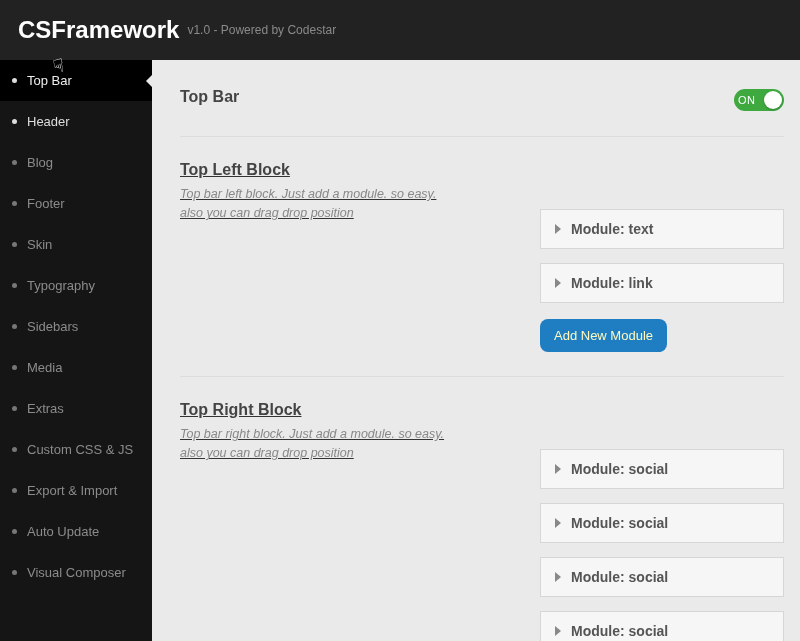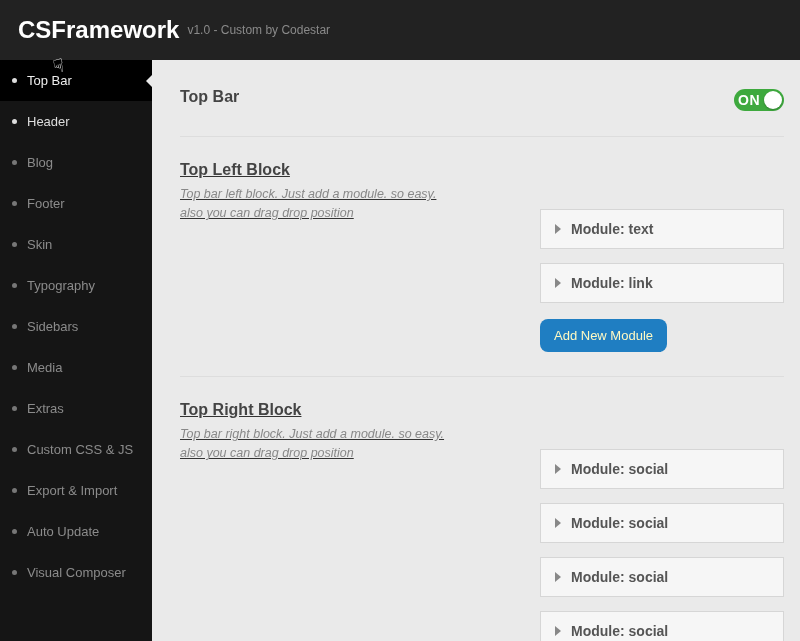--- a/index.html
+++ b/index.html
@@ -160,23 +160,23 @@
     background: #3ea93e;
     border-radius: 11px;
     position: relative;
     cursor: pointer;
   }
   .toggle .label {
     position: absolute;
     left: 4px;
     top: 50%;
     transform: translateY(-50%);
-    font-size: 14px;
+    font-size: 11px;
     color: #fff;
-    font-weight: 700;
+    font-weight: 400;
     letter-spacing: .5px;
   }
   .toggle .knob {
     position: absolute;
     right: 2px;
     top: 2px;
     width: 18px;
     height: 18px;
     background: #fff;
     border-radius: 50%;
@@ -186,21 +186,21 @@
     display: flex;
     justify-content: space-between;
     align-items: center;
   }
 </style>
 </head>
 <body>
 
 <div class="topbar">
   <span class="brand">CSFramework</span>
-  <span class="brand-sub">v1.0 - Custom by Codestar</span>
+  <span class="brand-sub">v1.0 - Powered by Codestar</span>
 </div>
 
 <div class="layout">
   <div class="sidebar">
     <ul id="sidebar-list">
         <li class="active">
           <span class="dot"></span>
           <span>Top Bar</span>
         </li>
         <li class="hover">

